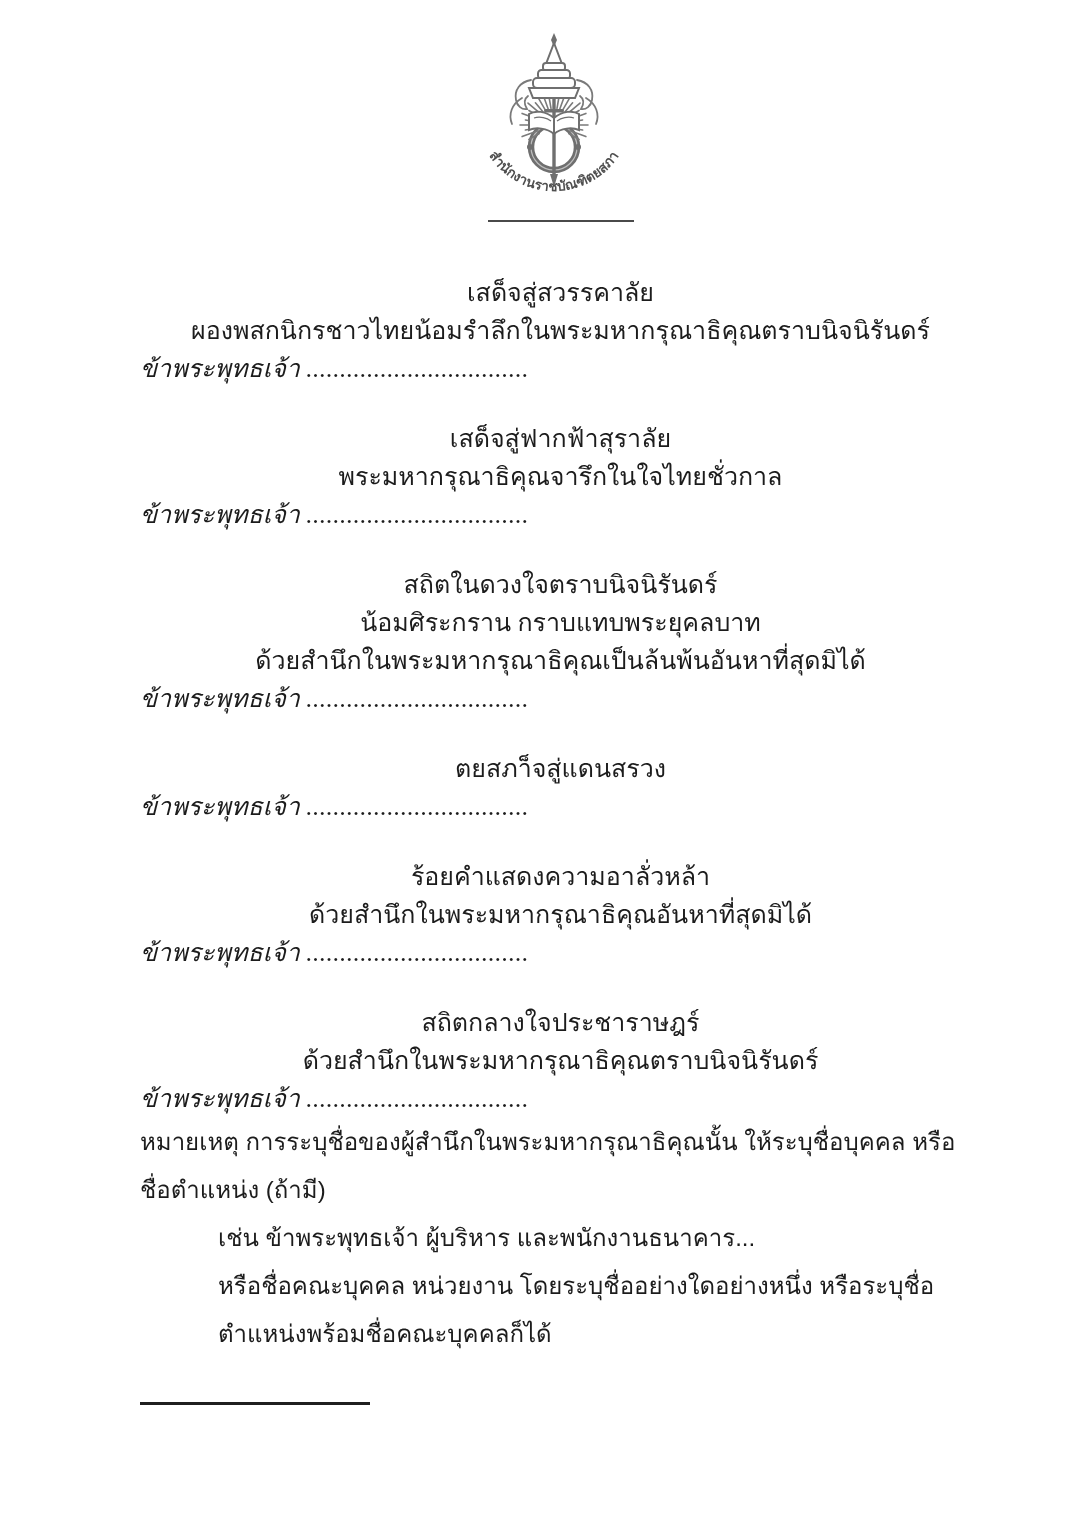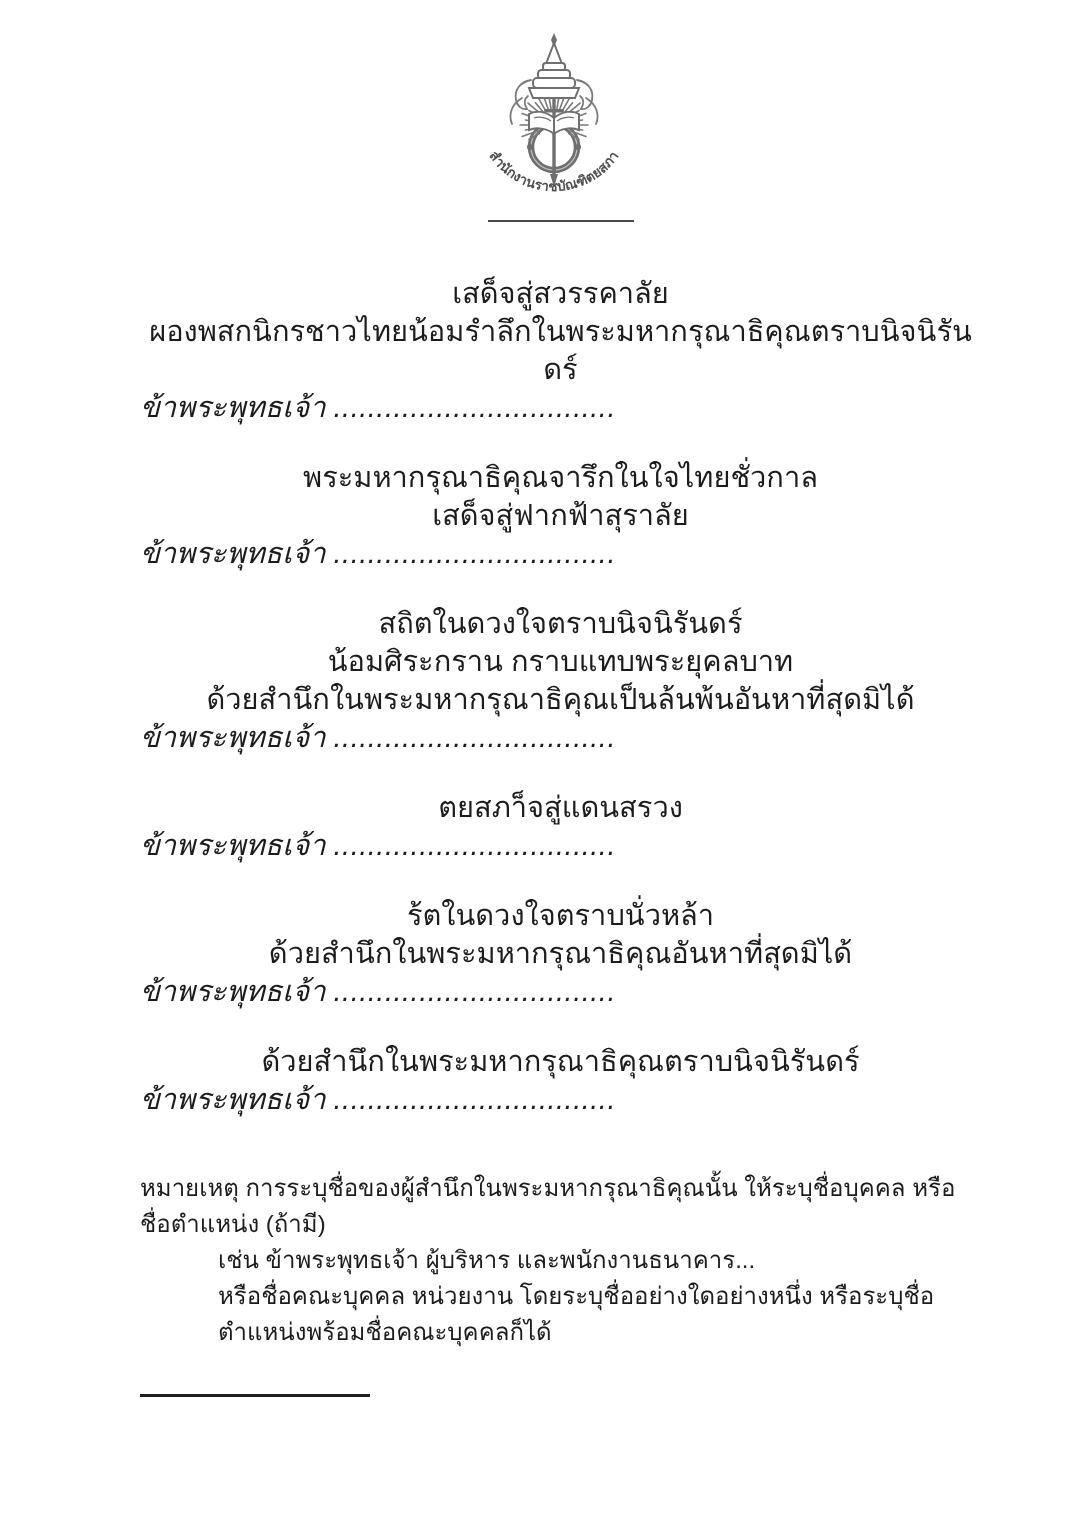--- a/index.html
+++ b/index.html
@@ -30,37 +30,37 @@
   .title sup { font-size: 15px; vertical-align: super; font-weight: 600; }
   .title-divider {
     width: 146px;
     margin: 20px auto 0;
     border: 0;
     border-top: 2px solid #4a4a4a;
   }
   
   .stanza {
     margin-top: 32px;
-    font-size: 29px;
+    font-size: 25px;
     line-height: 38px;
     font-weight: 500;
+    font-family: Liberation Serif, serif;
   }
   .stanza.first { margin-top: 52px; }
   .stanza .line { text-align: center; }
   .signature {
     text-align: left;
     font-style: italic;
     white-space: nowrap;
   }
   .signature .dots { letter-spacing: 0.5px; }
   
   .note {
-    margin-top: 52px;
     font-size: 24px;
-    line-height: 36px;
+    line-height: 48px;
     font-weight: 500;
   }
   .note .indent { margin-left: 78px; }
   .note-label { font-weight: 500; }
   
   .footnote-rule {
     margin-top: 44px;
     width: 230px;
     border: 0;
     border-top: 3px solid #1f1f1f;
@@ -128,48 +128,49 @@
   <hr class="title-divider">
 
   <section class="stanza first">
     <div class="line">เสด็จสู่สวรรคาลัย</div>
     <div class="line">ผองพสกนิกรชาวไทยน้อมรำลึกในพระมหากรุณาธิคุณตราบนิจนิรันดร์</div>
     <div class="signature"><span>ข้าพระพุทธเจ้า</span>
       <span class="dots">.................................</span></div>
   </section>
 
   <section class="stanza">
+    <div class="line">เสด็จสู่ฟากฟ้าสุราลัย</div>
     <div class="line">พระมหากรุณาธิคุณจารึกในใจไทยชั่วกาล</div>
-    <div class="line">เสด็จสู่ฟากฟ้าสุราลัย</div>
     <div class="signature"><span>ข้าพระพุทธเจ้า</span>
       <span class="dots">.................................</span></div>
   </section>
 
   <section class="stanza">
     <div class="line">สถิตในดวงใจตราบนิจนิรันดร์</div>
     <div class="line">น้อมศิระกราน กราบแทบพระยุคลบาท</div>
     <div class="line">ด้วยสำนึกในพระมหากรุณาธิคุณเป็นล้นพ้นอันหาที่สุดมิได้</div>
     <div class="signature"><span>ข้าพระพุทธเจ้า</span>
       <span class="dots">.................................</span></div>
   </section>
 
   <section class="stanza">
     <div class="line">ตยสภา็จสู่แดนสรวง</div>
     <div class="signature"><span>ข้าพระพุทธเจ้า</span>
       <span class="dots">.................................</span></div>
   </section>
 
   <section class="stanza">
-    <div class="line">ร้ตในดวงใจตราบนั่วหล้า</div>
+    <div class="line">ร้อยคำแสดงความอาลั่วหล้า</div>
     <div class="line">ด้วยสำนึกในพระมหากรุณาธิคุณอันหาที่สุดมิได้</div>
     <div class="signature"><span>ข้าพระพุทธเจ้า</span>
       <span class="dots">.................................</span></div>
   </section>
 
   <section class="stanza">
+    <div class="line">สถิตกลางใจประชาราษฎร์</div>
     <div class="line">ด้วยสำนึกในพระมหากรุณาธิคุณตราบนิจนิรันดร์</div>
     <div class="signature"><span>ข้าพระพุทธเจ้า</span>
       <span class="dots">.................................</span></div>
   </section>
 
   <section class="note">
     <div class="note-line"><span class="note-label">หมายเหตุ</span> <span>การระบุชื่อของผู้สำนึกในพระมหากรุณาธิคุณนั้น ให้ระบุชื่อบุคคล หรือชื่อตำแหน่ง (ถ้ามี)</span></div>
     <div class="note-line indent">เช่น ข้าพระพุทธเจ้า ผู้บริหาร และพนักงานธนาคาร...</div>
     <div class="note-line indent">หรือชื่อคณะบุคคล หน่วยงาน โดยระบุชื่ออย่างใดอย่างหนึ่ง หรือระบุชื่อตำแหน่งพร้อมชื่อคณะบุคคลก็ได้</div>
   </section>

